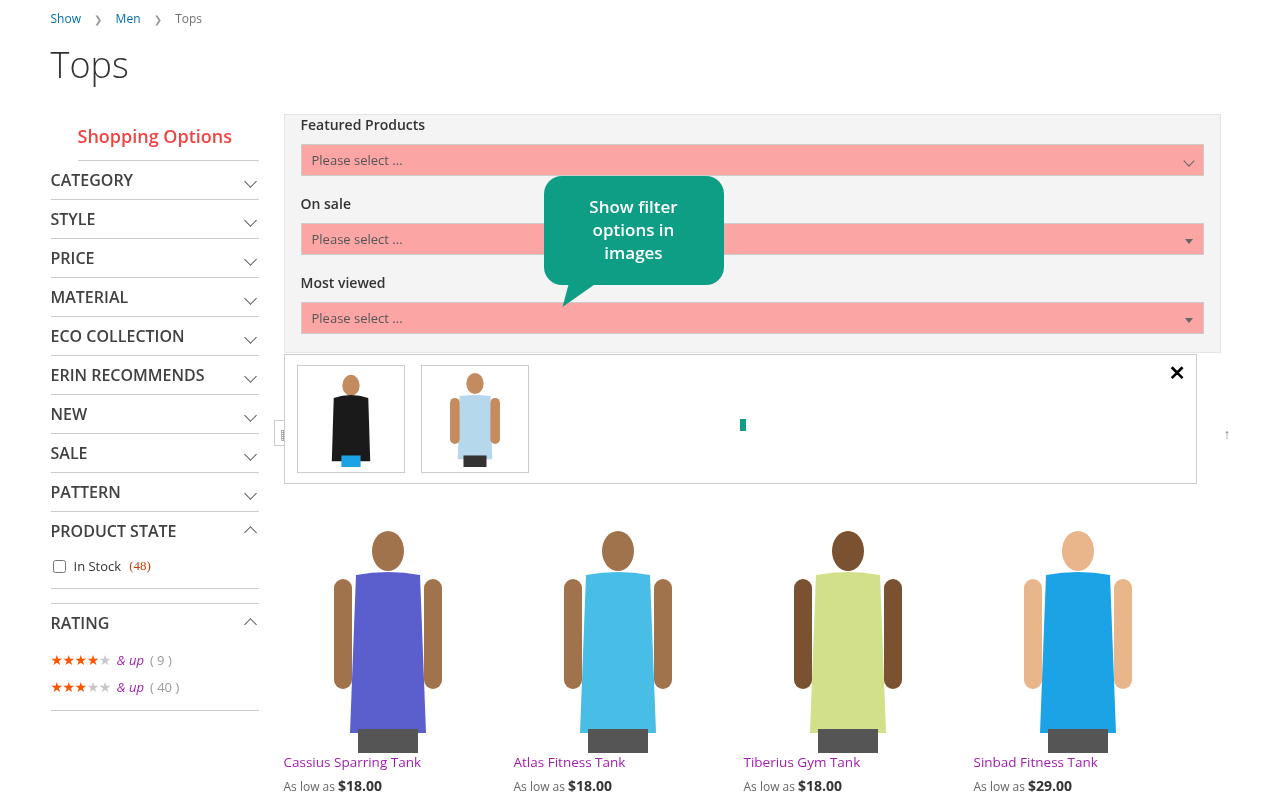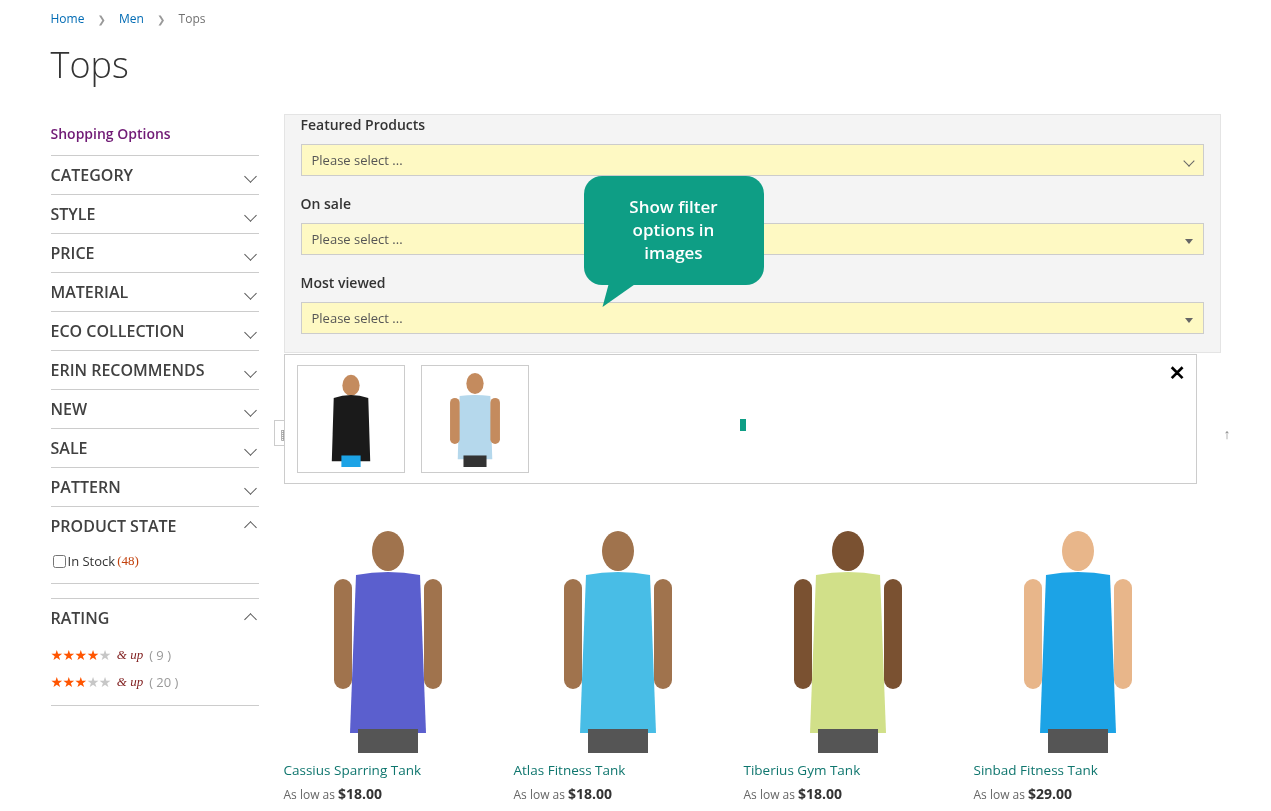--- a/index.html
+++ b/index.html
@@ -6,70 +6,70 @@
 body { font-family: "Open Sans", "Helvetica Neue", Arial, sans-serif; color: #333; background: #fff; }
 .container { max-width: 1200px; margin: 0 auto; padding: 0 15px; }
 .breadcrumb { padding: 10px 0 8px; font-size: 12px; }
 .breadcrumb a { color: #006bb4; text-decoration: none; }
 .breadcrumb .sep { color: #999; margin: 0 10px; font-size: 10px; }
 .breadcrumb .current { color: #707070; }
 .page-title { font-size: 36px; font-weight: 300; color: #333; margin: 5px 0 25px; }
 .layout { display: flex; gap: 25px; }
 .sidebar { width: 208px; flex-shrink: 0; }
 .main { flex: 1; position: relative; }
-.filter-title { font-size: 14px; font-weight: 600; padding: 10px 0 12px; color: #701a75; border-bottom: 1px solid #ccc; }
+.filter-title { font-size: 18px; font-weight: 600; padding: 10px 0 12px; color: #ef4444; border-bottom: 1px solid #ccc; margin-left: 27px; }
 .filter-item { border-bottom: 1px solid #ccc; cursor: pointer; }
 .filter-item .hdr { display: flex; justify-content: space-between; align-items: center; padding: 8px 0; font-size: 16px; text-transform: uppercase; font-weight: 600; color: #414141; }
 .chev::after { content: ''; display: inline-block; width: 8px; height: 8px; border-right: 1.5px solid #555; border-bottom: 1.5px solid #555; transform: rotate(45deg); margin-right: 4px; margin-top: -4px; }
 .chev.up::after { transform: rotate(-135deg); margin-top: 4px; }
 .filter-body { padding: 4px 0 10px; font-size: 13px; }
-.filter-check { display: flex; align-items: center; gap: 2px; padding: 3px 0; }
+.filter-check { display: flex; align-items: center; gap: 8px; padding: 3px 0; }
 .filter-check input { margin-left: 2px; }
 .filter-check .cnt { color: #c2410c; font-family: Liberation Serif, serif; }
 .rating-row { display: flex; align-items: center; gap: 6px; padding: 4px 0; font-size: 13px; }
 .stars { color: #ff5501; letter-spacing: -0.5px; font-size: 14px; }
 .stars .off { color: #c7c7c7; }
-.rating-row .label { font-style: italic; color: #7f1d1d; font-family: Liberation Serif, serif; }
+.rating-row .label { font-style: italic; color: #a21caf; }
 .rating-row .cnt { color: #999; }
 
 .filter-panel { background: #f4f4f4; border: 1px solid #e4e4e4; padding: 0 16px 0; position: relative; }
 .filter-group { margin-bottom: 18px; }
 .filter-group-label { font-weight: 600; font-size: 14px; color: #333; margin-bottom: 10px; }
-.filter-select { width: 100%; height: 32px; border: 1px solid #ccc; background: #fef9c3; padding: 0 10px; font-size: 13px; color: #555; display: flex; align-items: center; justify-content: space-between; cursor: pointer; }
+.filter-select { width: 100%; height: 32px; border: 1px solid #ccc; background: #fca5a5; padding: 0 10px; font-size: 13px; color: #555; display: flex; align-items: center; justify-content: space-between; cursor: pointer; }
 .filter-select .sel-chev::after { content: ''; display: inline-block; width: 7px; height: 7px; border-right: 1.5px solid #666; border-bottom: 1.5px solid #666; transform: rotate(45deg); margin-top: -3px; }
 .filter-select .sel-tri::after { content: ''; display: inline-block; width: 0; height: 0; border-left: 4px solid transparent; border-right: 4px solid transparent; border-top: 5px solid #666; }
 
-.tooltip { position: absolute; top: 62px; left: 260px; z-index: 5; margin-left: 40px; }
+.tooltip { position: absolute; top: 62px; left: 260px; z-index: 5; }
 .tooltip-bubble { background: #0e9e85; color: #fff; border-radius: 18px; padding: 20px 26px; width: 180px; text-align: center; font-size: 17px; font-weight: 600; line-height: 1.35; }
 .tooltip-tail { position: absolute; bottom: -22px; left: 22px; width: 0; height: 0; border-left: 0px solid transparent; border-right: 30px solid transparent; border-top: 26px solid #0e9e85; transform: skewX(-15deg); }
 
 .image-dropdown { position: absolute; top: 240px; left: 0; right: 24px; background: #fff; border: 1px solid #ccc; padding: 10px 12px; display: flex; gap: 16px; z-index: 4; }
 .image-dropdown .close { position: absolute; right: 10px; top: 4px; font-size: 20px; font-weight: 700; cursor: pointer; color: #000; }
 .thumb { border: 1px solid #ccc; padding: 5px; background: #fff; width: 108px; height: 108px; display: flex; align-items: center; justify-content: center; }
 .thumb svg { width: 100%; height: 100%; }
 .spinner { position: absolute; top: 50%; left: 50%; width: 6px; height: 12px; background: #0e9e85; }
 .blue-thing { position: absolute; top: 306px; left: 0; width: 4px; height: 28px; background: #1977d3; }
 .grid-icon { position: absolute; top: 306px; left: -10px; width: 26px; height: 26px; border: 1px solid #ccc; background: #fff; display: flex; align-items: center; justify-content: center; z-index: 0;}
 .grid-icon::before { content: '▦'; color: #999; font-size: 14px; }
 .sort-arrow { position: absolute; top: 310px; right: -10px; color: #888; font-size: 14px; cursor: pointer; }
 
 .products { display: flex; gap: 22px; margin-top: 170px; }
 .product { width: 208px; }
 .product-img { height: 230px; display: flex; align-items: flex-end; justify-content: center; }
 .product-img svg { width: 100%; height: 100%; }
-.product-name { font-size: 13.5px; color: #0f766e; margin-top: 8px; }
+.product-name { font-size: 13.5px; color: #a21caf; }
 .product-price { font-size: 12px; color: #666; margin-top: 5px; }
 .product-price .val { font-weight: 700; font-size: 14px; color: #333; }
 </style>
 </head>
 <body>
 
 <div class="container">
   <div class="breadcrumb">
-    <a href="#">Home</a>
+    <a href="#">Show</a>
     <span class="sep">❯</span>
     <a href="#">Men</a>
     <span class="sep">❯</span>
     <span class="current">Tops</span>
   </div>
 
   <h1 class="page-title">Tops</h1>
 
   <div class="layout">
     <aside class="sidebar">
@@ -154,21 +154,21 @@
         </div>
         <div class="filter-body" id="rating-rows">
             <div class="rating-row">
               <span class="stars">★★★★<span class="off">★</span></span>
               <span class="label">&amp; up</span>
               <span class="cnt">( 9 )</span>
             </div>
             <div class="rating-row">
               <span class="stars">★★★<span class="off">★</span><span class="off">★</span></span>
               <span class="label">&amp; up</span>
-              <span class="cnt">( 20 )</span>
+              <span class="cnt">( 40 )</span>
             </div>
           </div>
       </div>
     </aside>
 
     <div class="main">
       <div class="filter-panel" id="filter-panel">
           <div class="filter-group">
             <div class="filter-group-label">Featured Products</div>
             <div class="filter-select">

